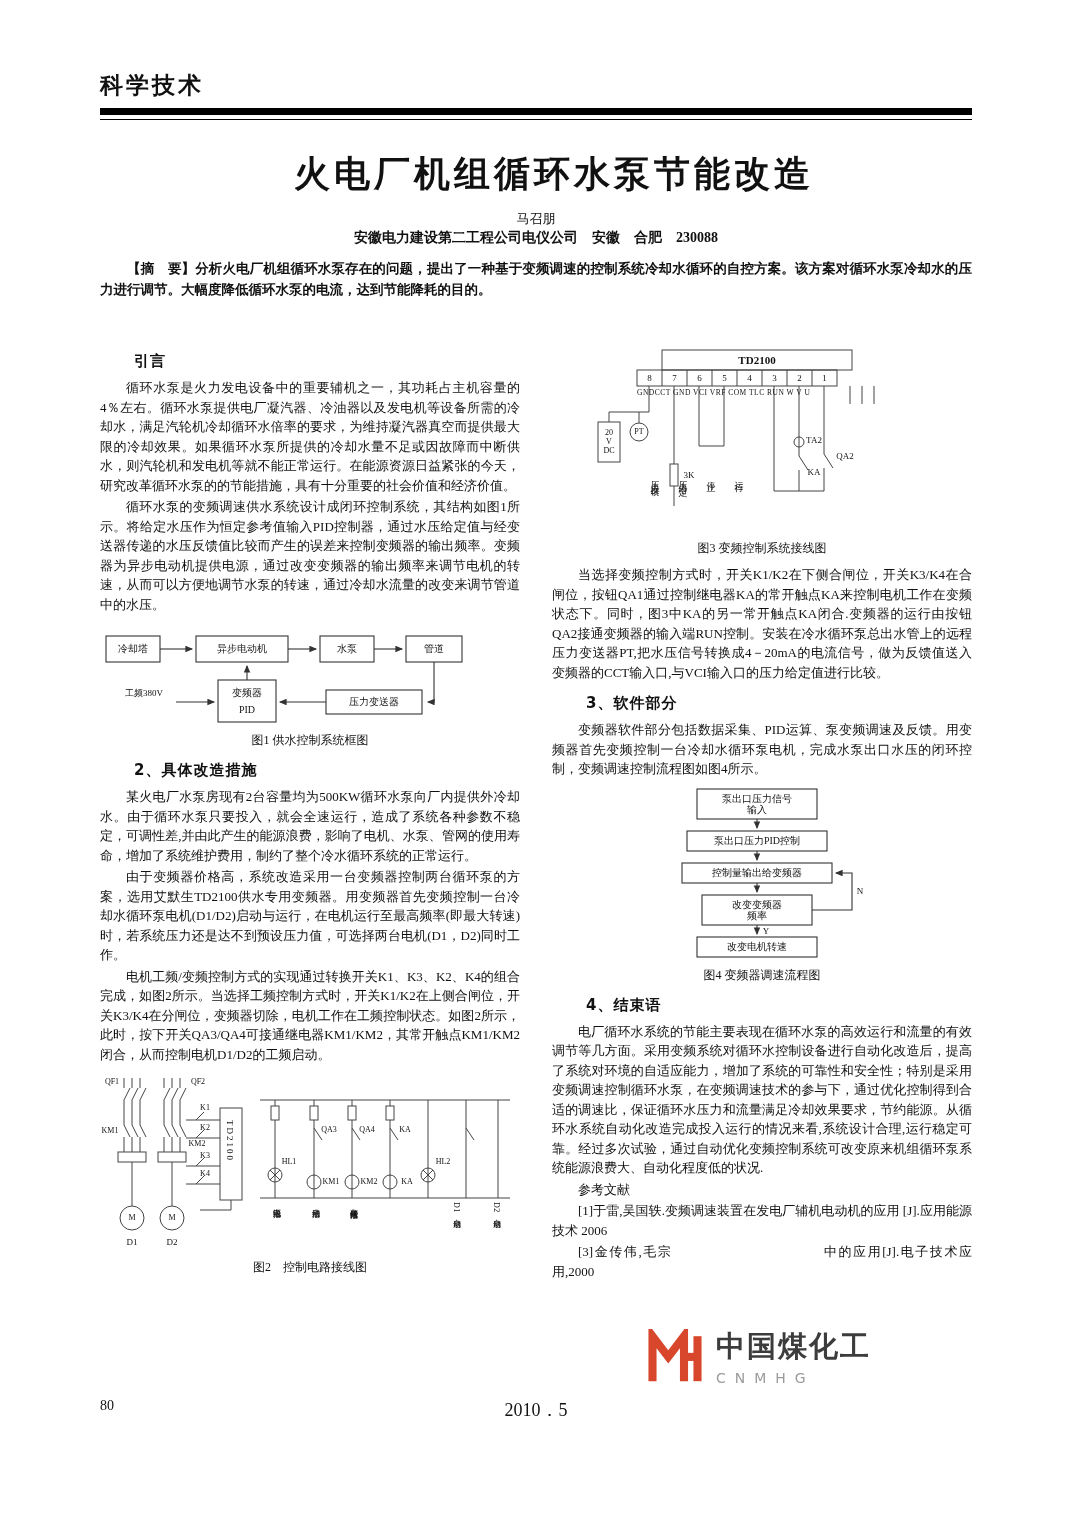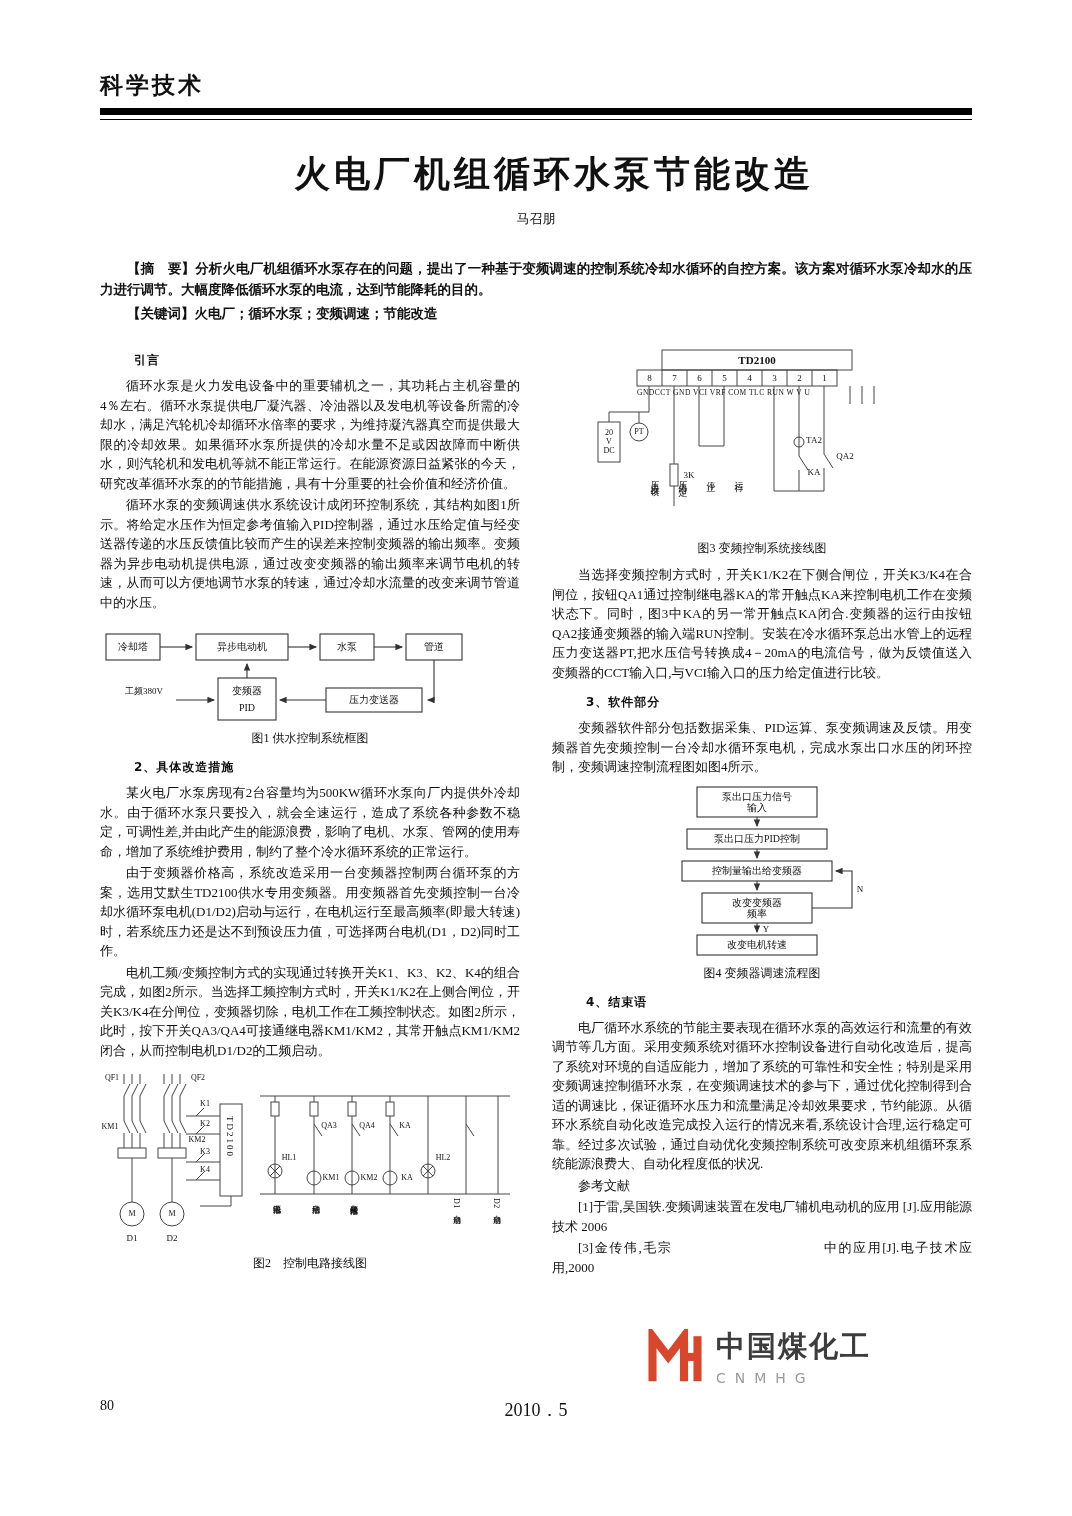--- a/index.html
+++ b/index.html
@@ -15,21 +15,21 @@
         font-family:"DejaVu Serif","Liberation Serif",serif;font-size:36px;font-weight:bold;letter-spacing:4px;padding-left:36px;}
   .author{position:absolute;left:0;right:0;top:210px;text-align:center;font-size:13px;}
   .affil{position:absolute;left:0;right:0;top:229px;text-align:center;font-size:14px;font-weight:bold;}
   .abs-block{position:absolute;left:100px;top:258px;width:872px;}
   .abstract{margin:0;font-size:13.5px;line-height:21px;font-weight:bold;text-indent:2em;text-align:justify;}
   .keywords{margin:3px 0 0 0;font-size:13.5px;line-height:21px;font-weight:bold;text-indent:2em;}
   
   .col{position:absolute;top:340px;width:420px;}
   .col-left{left:100px;}
   .col-right{left:552px;}
-  .col h3{font-family:"DejaVu Sans","Liberation Sans",sans-serif;font-size:12px;font-weight:bold;
+  .col h3{font-family:"DejaVu Sans","Liberation Sans",sans-serif;font-size:15px;font-weight:bold;
         margin:12px 0 7px 34px;letter-spacing:1px;}
   .col p{margin:0 0 2px 0;font-size:13px;line-height:19.5px;text-align:justify;}
   .body{text-indent:2em;}
   .caption{font-size:12px;text-align:center;margin:4px 0 8px 0;}
   .refhead{text-indent:2em;}
   .ref{text-indent:2em;}
   .ref-gap{display:inline-block;width:150px;height:1px;}
   
   .fig{position:relative;margin:6px auto 0 auto;}
   .fig svg{position:absolute;left:0;top:0;}
@@ -58,24 +58,24 @@
 <body>
 
 <div class="page">
 
   <div class="mast-section">科学技术</div>
   <div class="rule-thick"></div>
   <div class="rule-thin"></div>
 
   <h1 class="paper-title">火电厂机组循环水泵节能改造</h1>
   <div class="author">马召朋</div>
+  <div class="affil">安徽电力建设第二工程公司电仪公司　安徽　合肥　230088</div>
 
   <div class="abs-block">
     <p class="abstract">【摘　要】分析火电厂机组循环水泵存在的问题，提出了一种基于变频调速的控制系统冷却水循环的自控方案。该方案对循环水泵冷却水的压力进行调节。大幅度降低循环水泵的电流，达到节能降耗的目的。</p>
-    <p class="keywords">【关键词】火电厂；循环水泵；变频调速；节能改造</p>
   </div>
 
   <div class="col col-left">
     <h3>引言</h3>
     <p class="body">循环水泵是火力发电设备中的重要辅机之一，其功耗占主机容量的4％左右。循环水泵提供电厂凝汽器、冷油器以及发电机等设备所需的冷却水，满足汽轮机冷却循环水倍率的要求，为维持凝汽器真空而提供最大限的冷却效果。如果循环水泵所提供的冷却水量不足或因故障而中断供水，则汽轮机和发电机等就不能正常运行。在能源资源日益紧张的今天，研究改革循环水泵的的节能措施，具有十分重要的社会价值和经济价值。</p>
 
     <p class="body">循环水泵的变频调速供水系统设计成闭环控制系统，其结构如图1所示。将给定水压作为恒定参考值输入PID控制器，通过水压给定值与经变送器传递的水压反馈值比较而产生的误差来控制变频器的输出频率。变频器为异步电动机提供电源，通过改变变频器的输出频率来调节电机的转速，从而可以方便地调节水泵的转速，通过冷却水流量的改变来调节管道中的水压。</p>
 
     <div class="fig" style="width:420px;height:108px;">
       <svg width="420" height="108" viewBox="0 0 420 108">

